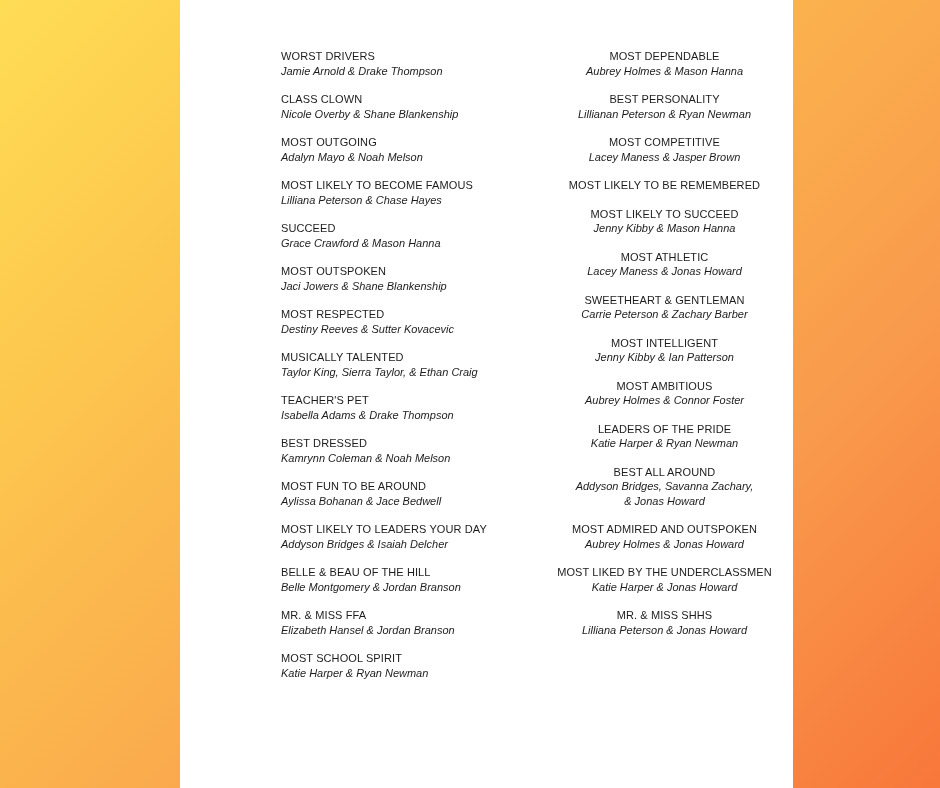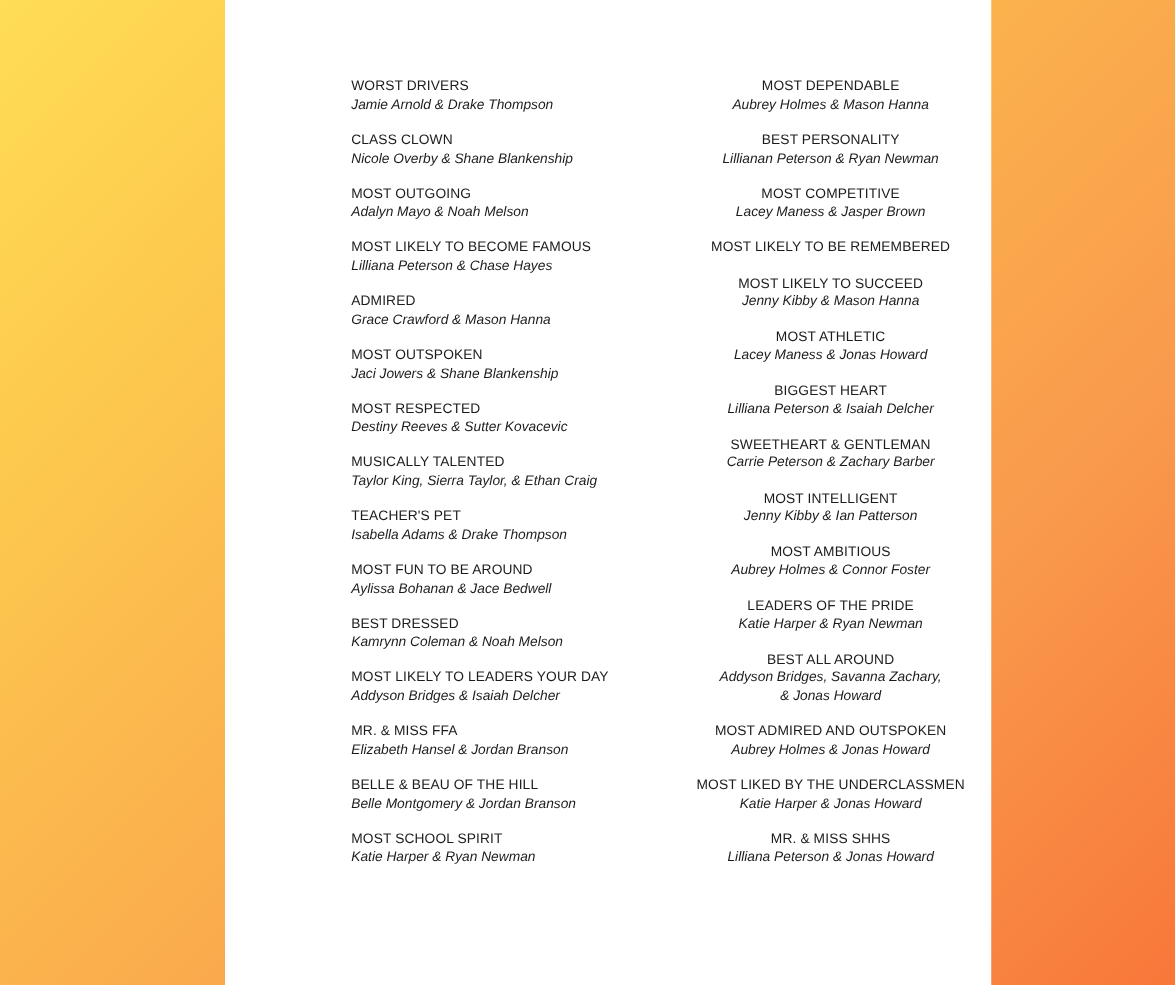--- a/index.html
+++ b/index.html
@@ -26,21 +26,21 @@
     height: 788px;
     background: #ffffff;
   }
   .content {
     position: absolute;
     left: 180px;
     top: 0;
     width: 613px;
     height: 788px;
     box-sizing: border-box;
-    padding: 62px 0 0 101px;
+    padding: 49px 0 0 101px;
     display: flex;
     align-items: flex-start;
   }
   .column {
     display: block;
   }
   .column-left {
     width: 255px;
     flex: 0 0 255px;
   }
@@ -83,58 +83,58 @@
       </div>
       <div class="entry">
         <div class="title">MOST OUTGOING</div>
         <div class="names">Adalyn Mayo &amp; Noah Melson</div>
       </div>
       <div class="entry">
         <div class="title">MOST LIKELY TO BECOME FAMOUS</div>
         <div class="names">Lilliana Peterson &amp; Chase Hayes</div>
       </div>
       <div class="entry">
-        <div class="title">ADMIRED</div>
+        <div class="title">SUCCEED</div>
         <div class="names">Grace Crawford &amp;  Mason Hanna</div>
       </div>
       <div class="entry">
         <div class="title">MOST OUTSPOKEN</div>
         <div class="names">Jaci Jowers &amp; Shane Blankenship</div>
       </div>
       <div class="entry">
         <div class="title">MOST RESPECTED</div>
         <div class="names">Destiny Reeves &amp; Sutter Kovacevic</div>
       </div>
       <div class="entry">
         <div class="title">MUSICALLY TALENTED</div>
         <div class="names">Taylor King, Sierra Taylor, &amp; Ethan Craig</div>
       </div>
       <div class="entry">
         <div class="title">TEACHER'S PET</div>
         <div class="names">Isabella Adams &amp; Drake Thompson</div>
       </div>
       <div class="entry">
+        <div class="title">BEST DRESSED</div>
+        <div class="names">Kamrynn Coleman &amp; Noah Melson</div>
+      </div>
+      <div class="entry">
         <div class="title">MOST FUN TO BE AROUND</div>
         <div class="names"> Aylissa Bohanan &amp; Jace Bedwell</div>
-      </div>
-      <div class="entry">
-        <div class="title">BEST DRESSED</div>
-        <div class="names">Kamrynn Coleman &amp; Noah Melson</div>
       </div>
       <div class="entry">
         <div class="title">MOST LIKELY TO LEADERS YOUR DAY</div>
         <div class="names">Addyson Bridges &amp; Isaiah Delcher</div>
       </div>
       <div class="entry">
+        <div class="title">BELLE &amp; BEAU OF THE HILL</div>
+        <div class="names">Belle Montgomery &amp; Jordan Branson</div>
+      </div>
+      <div class="entry">
         <div class="title">MR. &amp; MISS FFA</div>
         <div class="names">Elizabeth Hansel &amp; Jordan Branson</div>
-      </div>
-      <div class="entry">
-        <div class="title">BELLE &amp; BEAU OF THE HILL</div>
-        <div class="names">Belle Montgomery &amp; Jordan Branson</div>
       </div>
       <div class="entry">
         <div class="title">MOST SCHOOL SPIRIT</div>
         <div class="names">Katie Harper &amp; Ryan Newman</div>
       </div>
     </div>
   <div class="column column-right">
       <div class="entry">
         <div class="title">MOST DEPENDABLE</div>
         <div class="names">Aubrey Holmes &amp; Mason Hanna</div>
@@ -150,24 +150,20 @@
       <div class="entry">
         <div class="title">MOST LIKELY TO BE REMEMBERED</div>
       </div>
       <div class="entry">
         <div class="title">MOST LIKELY TO SUCCEED</div>
         <div class="names">Jenny Kibby &amp; Mason Hanna</div>
       </div>
       <div class="entry">
         <div class="title">MOST ATHLETIC</div>
         <div class="names">Lacey Maness &amp; Jonas Howard</div>
-      </div>
-      <div class="entry">
-        <div class="title">BIGGEST HEART</div>
-        <div class="names">Lilliana Peterson &amp; Isaiah Delcher</div>
       </div>
       <div class="entry">
         <div class="title">SWEETHEART &amp; GENTLEMAN</div>
         <div class="names">Carrie Peterson &amp; Zachary Barber</div>
       </div>
       <div class="entry">
         <div class="title">MOST INTELLIGENT</div>
         <div class="names">Jenny Kibby &amp; Ian Patterson</div>
       </div>
       <div class="entry">

